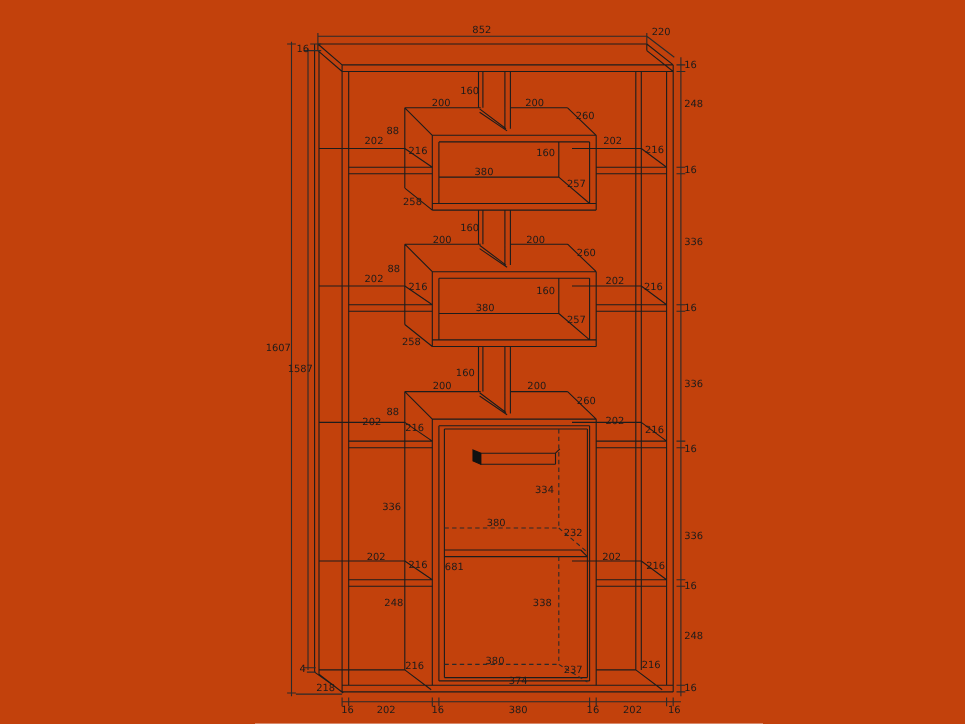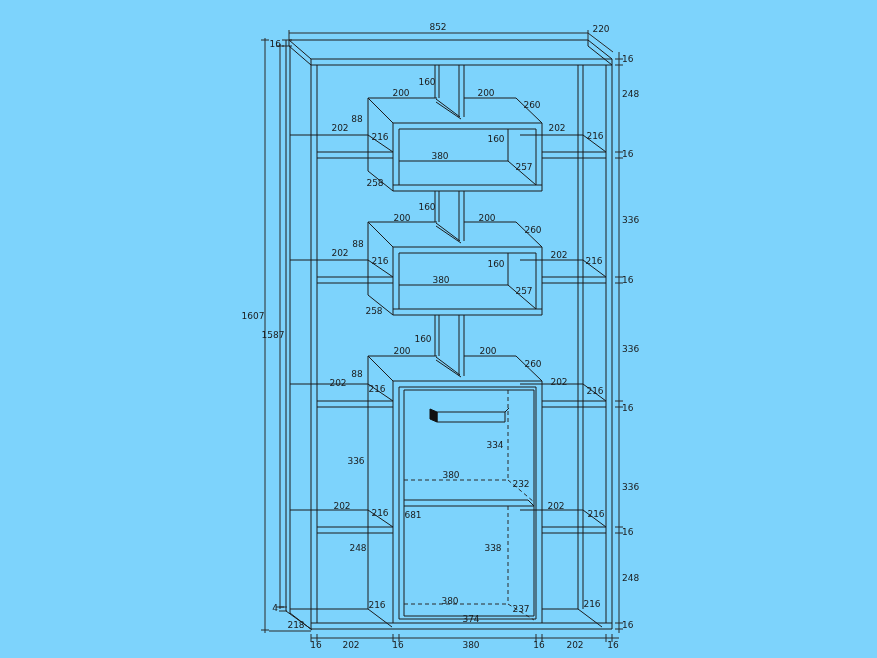--- a/index.html
+++ b/index.html
@@ -1,16 +1,16 @@
 <!DOCTYPE html>
 <html><head>
 <meta charset="utf-8">
 <style>
   html,body{margin:0;padding:0;background:#fff;}
-  .canvas{position:relative;width:877px;height:658px;background:#7dd3fc;overflow:hidden;
+  .canvas{position:relative;width:877px;height:658px;background:#c2410c;overflow:hidden;
           font-family:"DejaVu Sans", sans-serif;}
   svg{position:absolute;left:0;top:0;}
   .ln{stroke:#1c1c1c;stroke-width:1;fill:none;}
   .dim{stroke:#2a2a2a;stroke-width:1;fill:none;}
   .dash{stroke:#2a2a2a;stroke-width:1;fill:none;stroke-dasharray:4 3;}
   text{font:9px "DejaVu Sans", sans-serif;fill:#1b1b1b;}
 </style>
 </head>
 <body>
 

